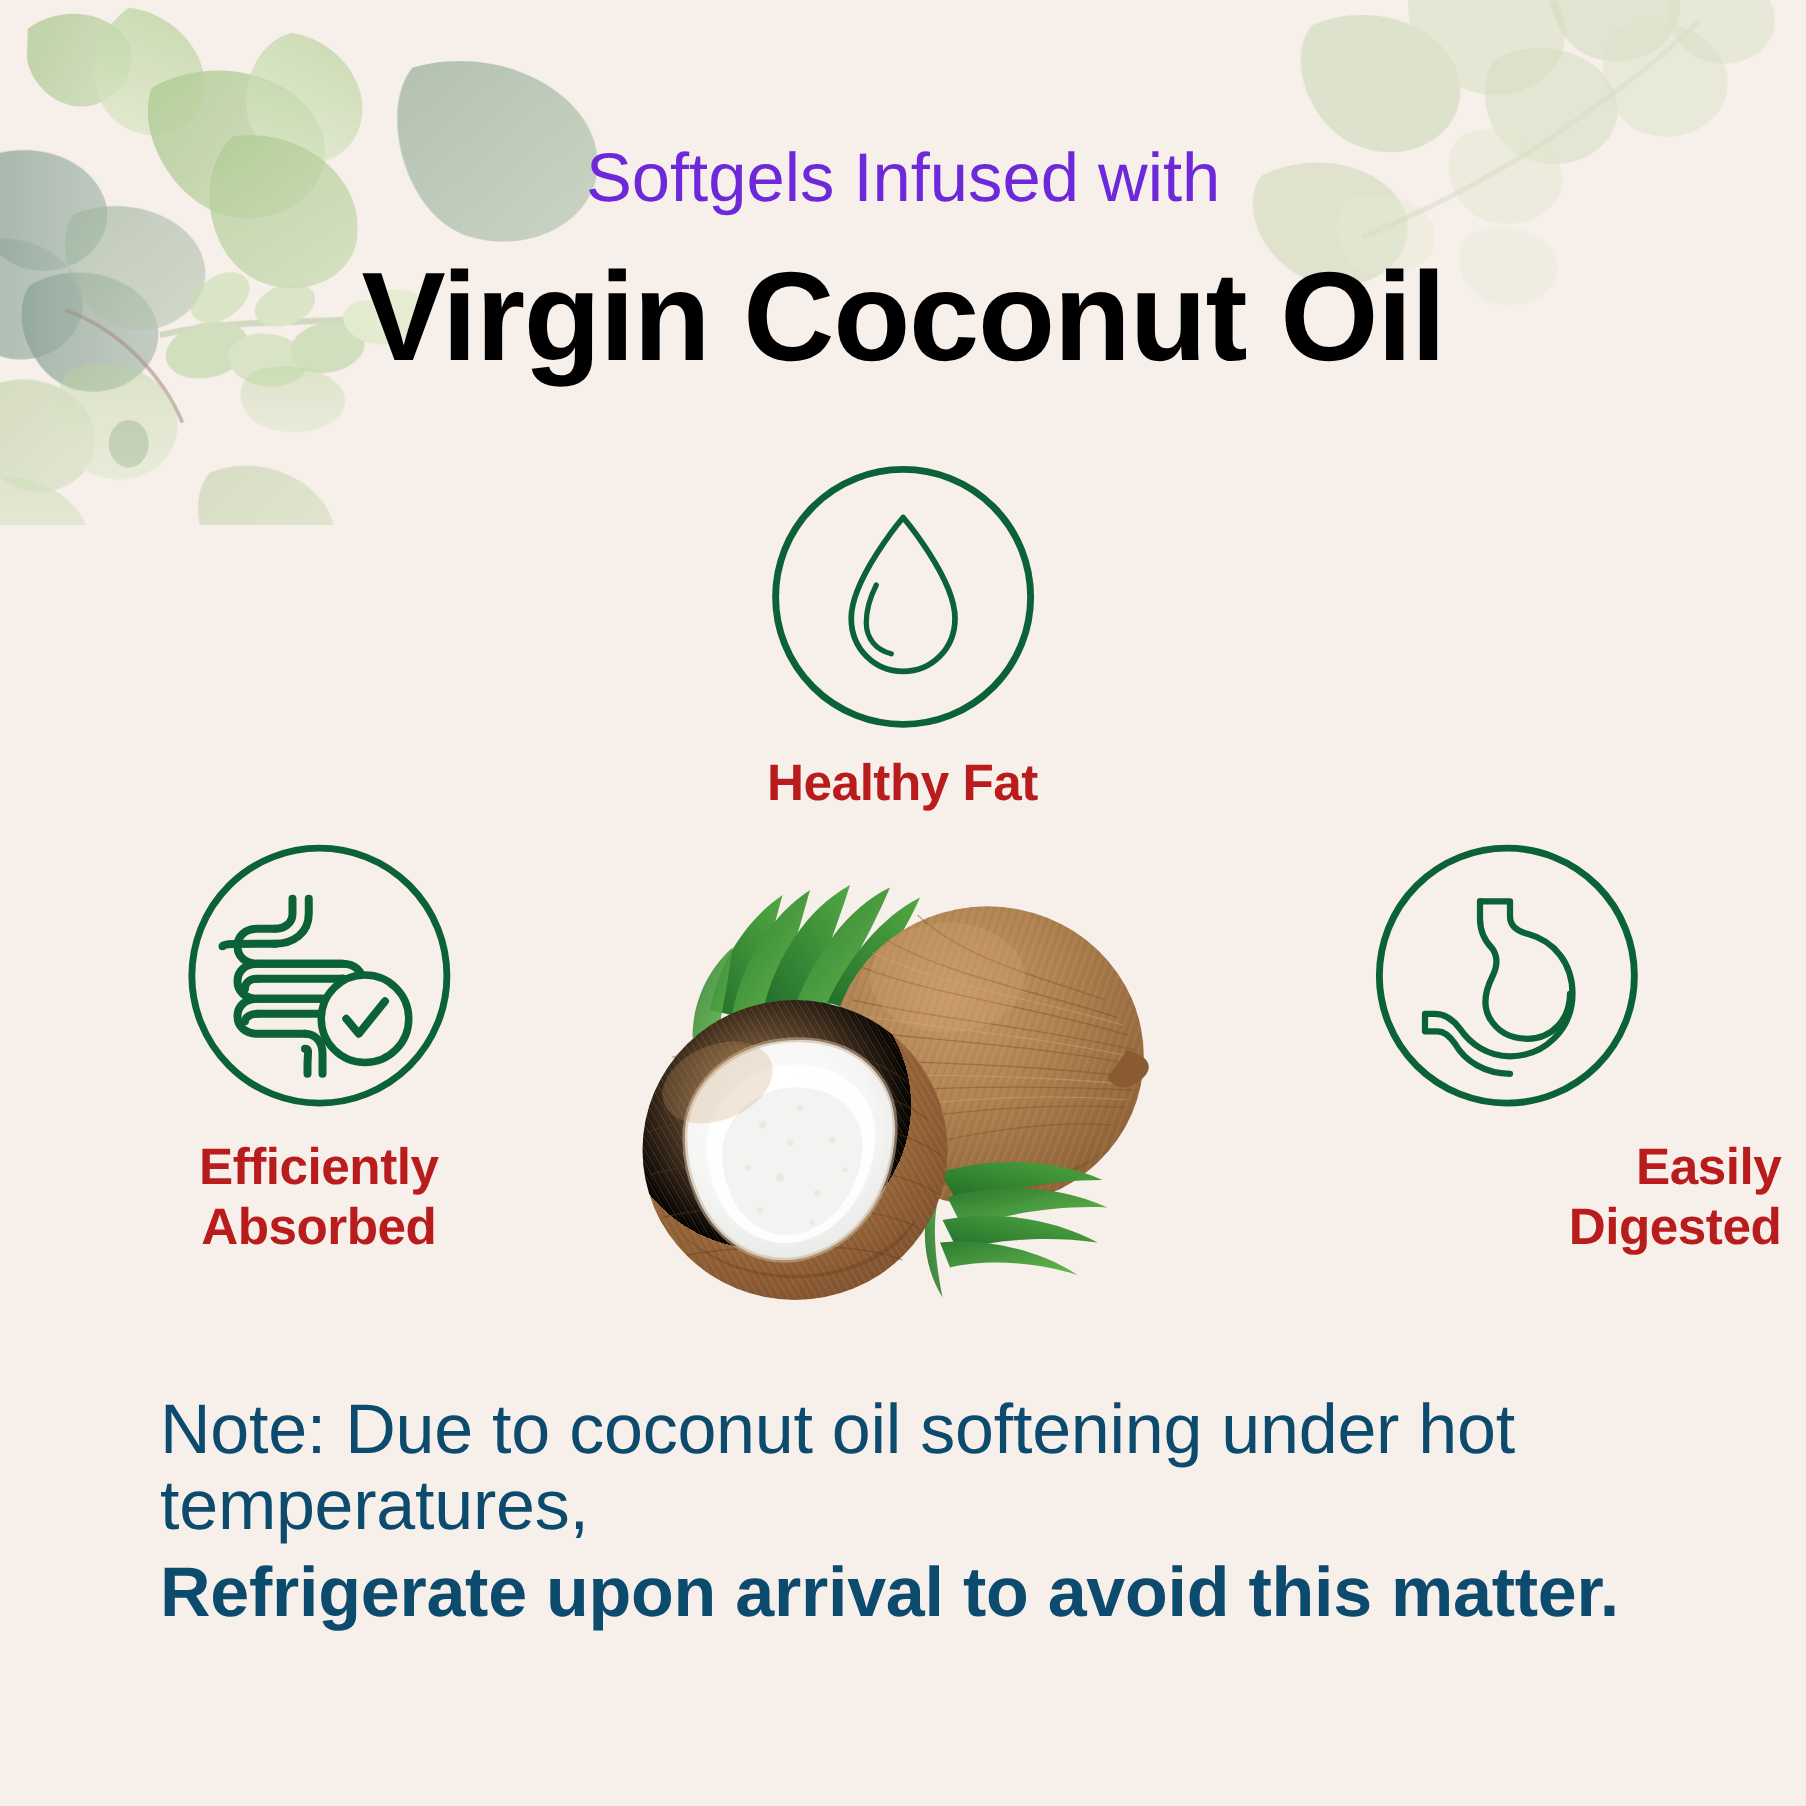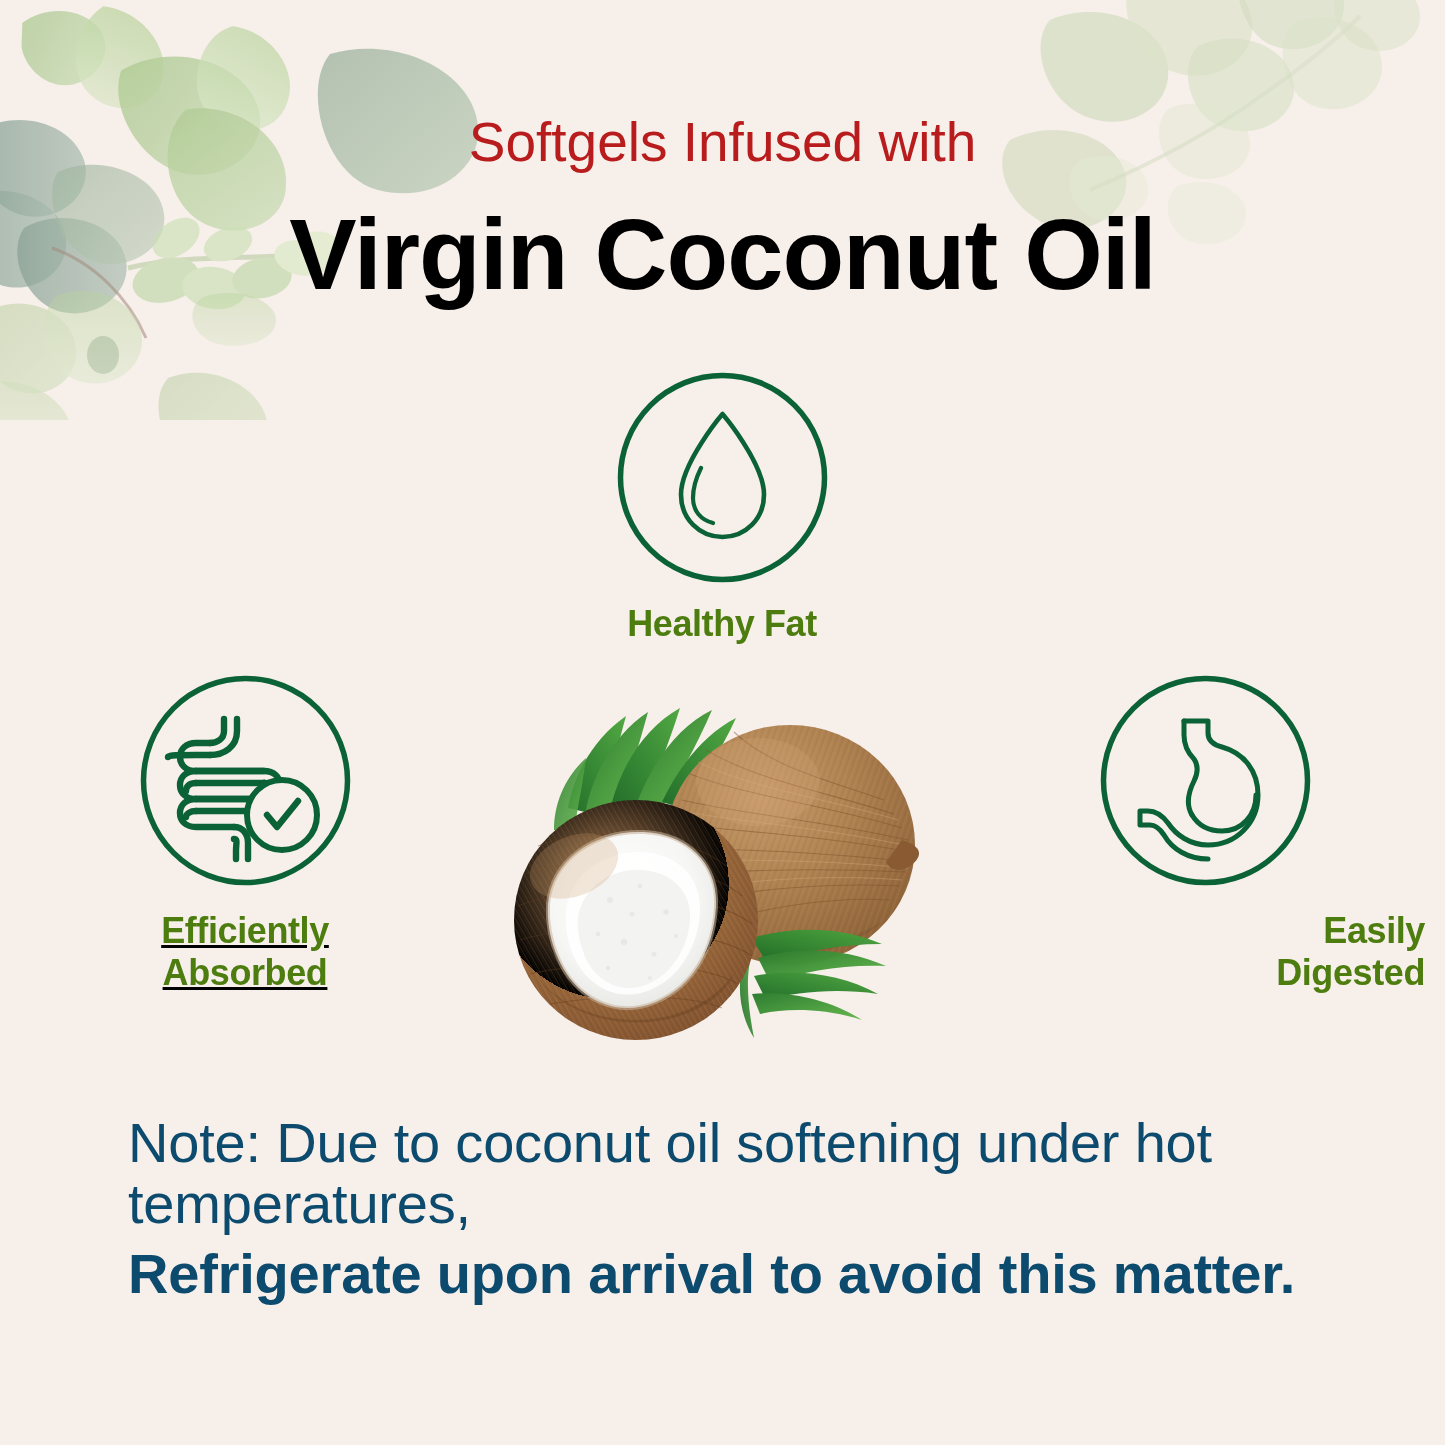--- a/index.html
+++ b/index.html
@@ -45,21 +45,21 @@
   .headline-block {
     position: absolute;
     left: 0;
     top: 112px;
     width: 1445px;
     text-align: center;
   }
   #eyebrow-heading {
     font-size: 55px;
     font-weight: 400;
-    color: #b91c1c;
+    color: #6d28d9;
     letter-spacing: 0px;
     line-height: 1.1;
     font-family: "Liberation Sans", sans-serif;
   }
   #main-heading {
     margin-top: 28px;
     font-size: 101px;
     font-weight: 700;
     color: #000000;
     letter-spacing: -1px;
@@ -71,42 +71,41 @@
   .feature {
     position: absolute;
     text-align: center;
   }
   .feature-icon-wrap {
     display: block;
     margin: 0 auto;
   }
   .feature-label {
     margin-top: 22px;
-    font-size: 36px;
+    font-size: 41px;
     font-weight: 700;
-    color: #4d7c0f;
+    color: #b91c1c;
     line-height: 1.16;
     letter-spacing: -0.4px;
     white-space: pre-line;
     font-family: "Liberation Sans", sans-serif;
   }
 
   #feature-healthy-fat {
     left: 482px;
     top: 370px;
     width: 480px;
   }
   #feature-healthy-fat .feature-label {
     margin-top: 18px;
   }
   #feature-efficiently-absorbed {
-    left: 10px;
+    left: 20px;
     top: 673px;
     width: 470px;
-    text-decoration: underline;
   }
   #feature-easily-digested {
     left: 985px;
     top: 673px;
     width: 440px;
     text-align: right;
   }
 
   
   #coconut-image {

